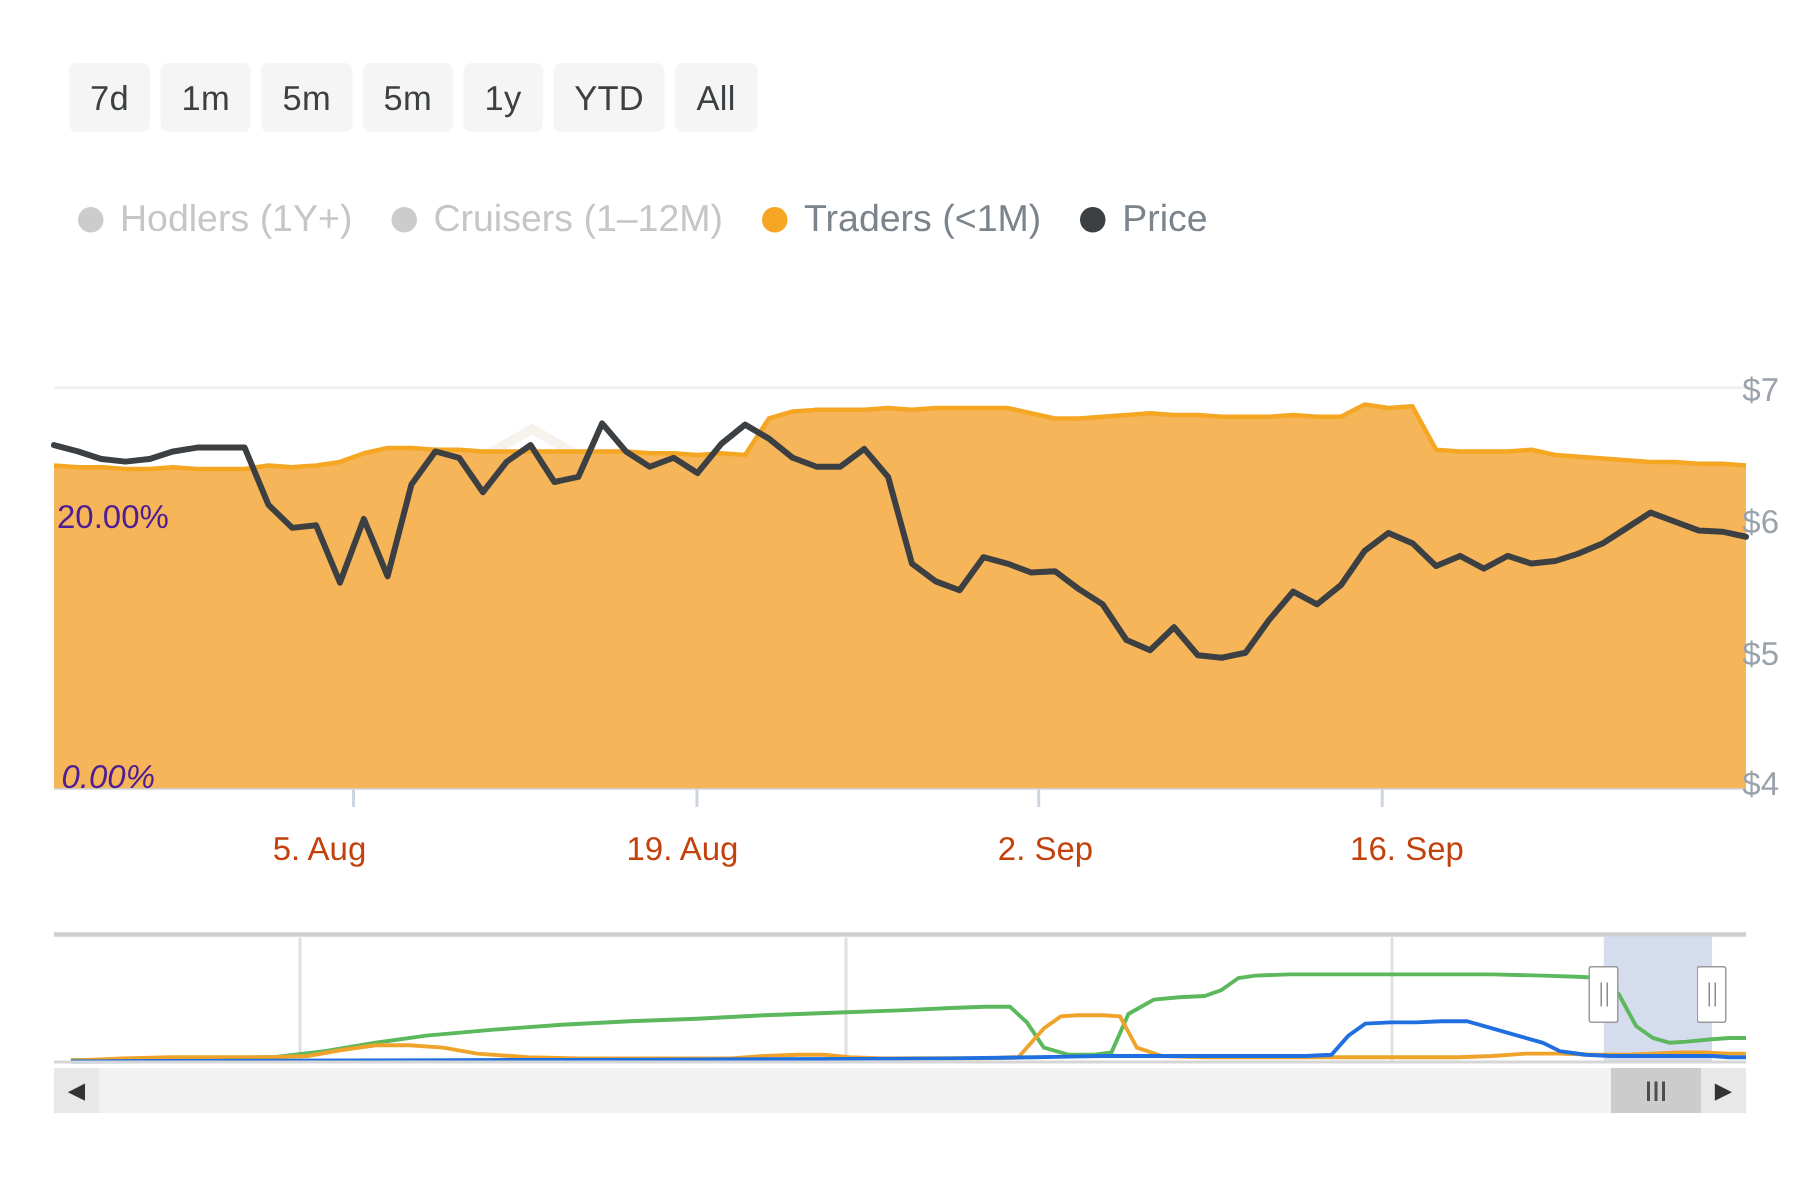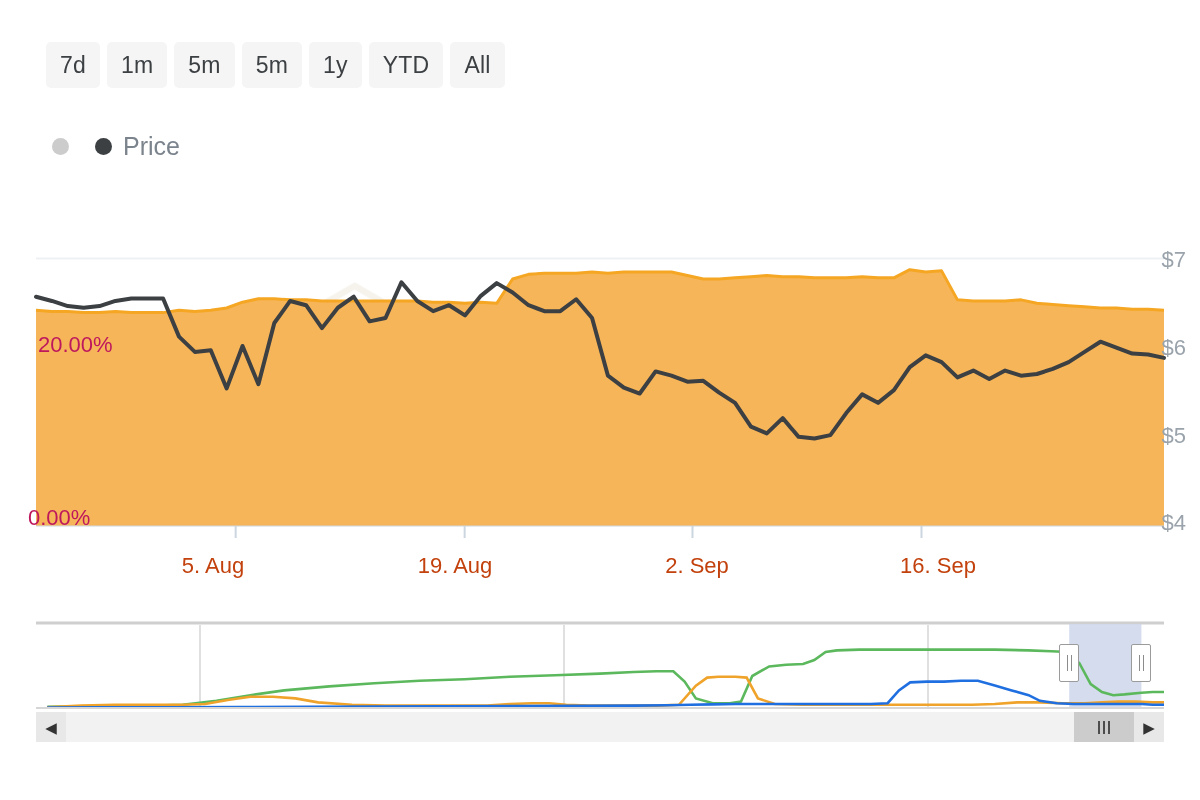--- a/index.html
+++ b/index.html
@@ -83,25 +83,25 @@
     left: 0;
     top: 228px;
     width: 1200px;
     height: 330px;
   }
   .chart-svg { display: block; }
 
   .ylabel-left {
     position: absolute;
     font-size: 22px;
-    color: #be185d;
+    color: #4c1d95;
     white-space: nowrap;
   }
   .ylabel-left.top  { left: 38px; top: 332px; }
-  .ylabel-left.bot  { left: 28px; top: 505px; }
+  .ylabel-left.bot  { left: 41px; top: 505px; font-style: italic; }
 
   .ylabel-right {
     position: absolute;
     right: 14px;
     font-size: 22px;
     color: #9aa3ab;
     white-space: nowrap;
   }
 
   .xlabel {
@@ -204,20 +204,29 @@
     <button class="range-btn">5m</button>
     <button class="range-btn">5m</button>
     <button class="range-btn">1y</button>
     <button class="range-btn">YTD</button>
     <button class="range-btn">All</button>
   </div>
 
   <div class="legend">
     <div class="legend-item disabled">
       <span class="legend-dot" style="background:#cccccc"></span>
+      <span class="legend-label">Hodlers (1Y+)</span>
+    </div>
+    <div class="legend-item disabled">
+      <span class="legend-dot" style="background:#cccccc"></span>
+      <span class="legend-label">Cruisers (1–12M)</span>
+    </div>
+    <div class="legend-item active">
+      <span class="legend-dot" style="background:#f5a623"></span>
+      <span class="legend-label">Traders (&lt;1M)</span>
     </div>
     <div class="legend-item active">
       <span class="legend-dot" style="background:#3c4043"></span>
       <span class="legend-label">Price</span>
     </div>
   </div>
 
   <div class="chart-wrap">
     <svg class="chart-svg" id="chart-svg" width="1200" height="330" viewBox="0 0 1200 330">
 

